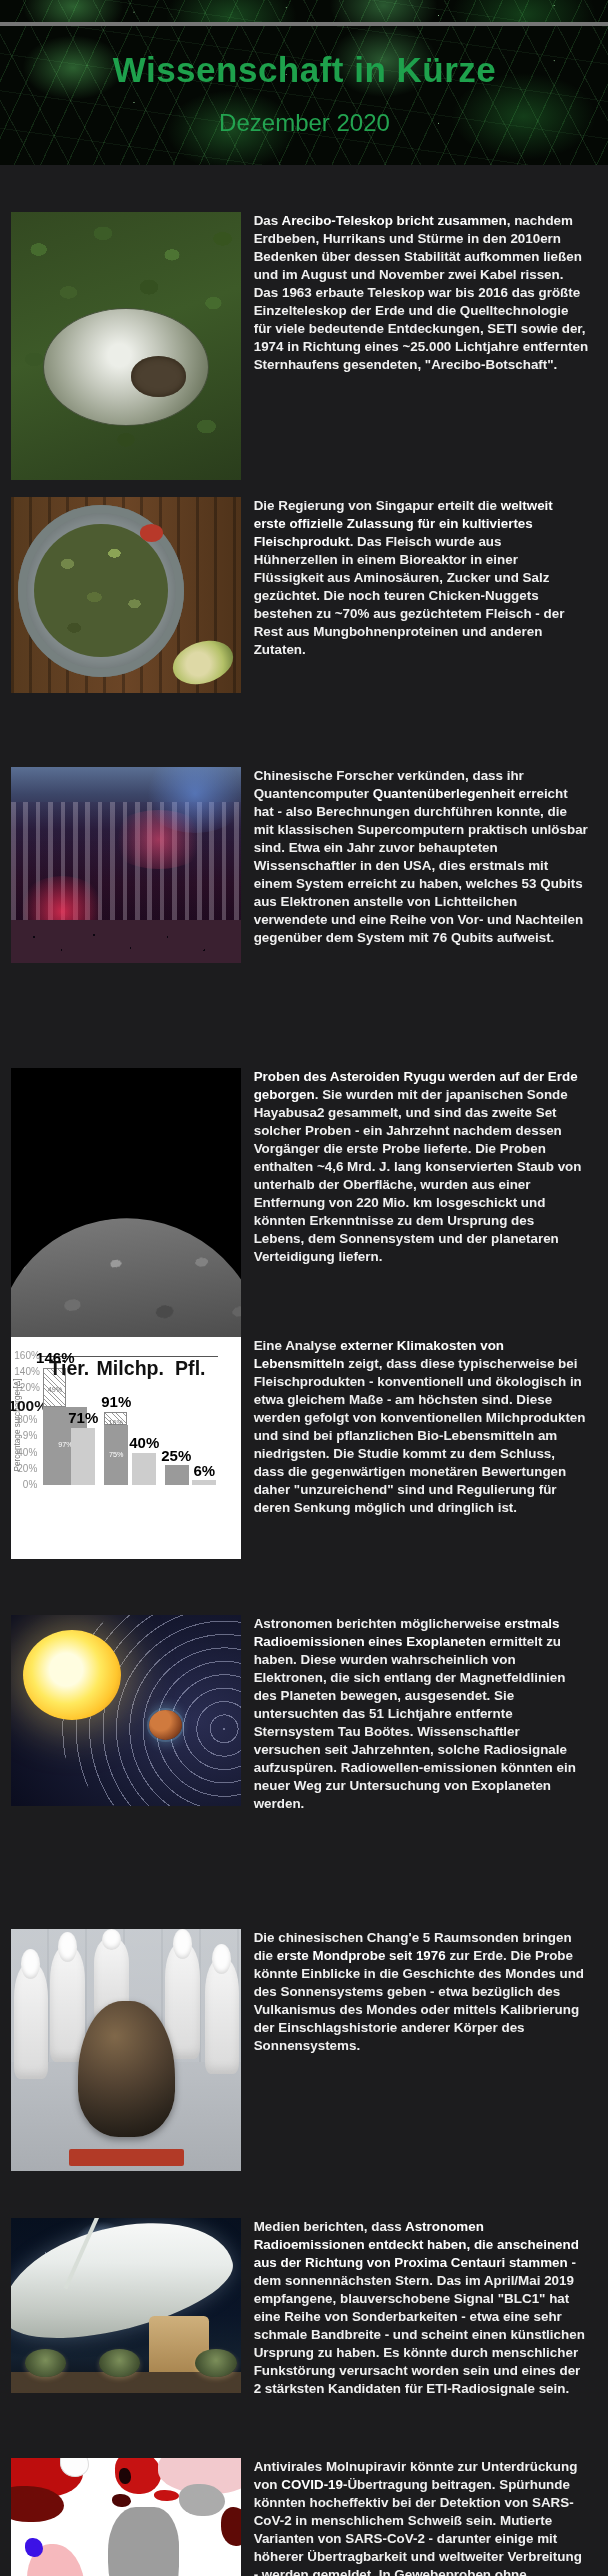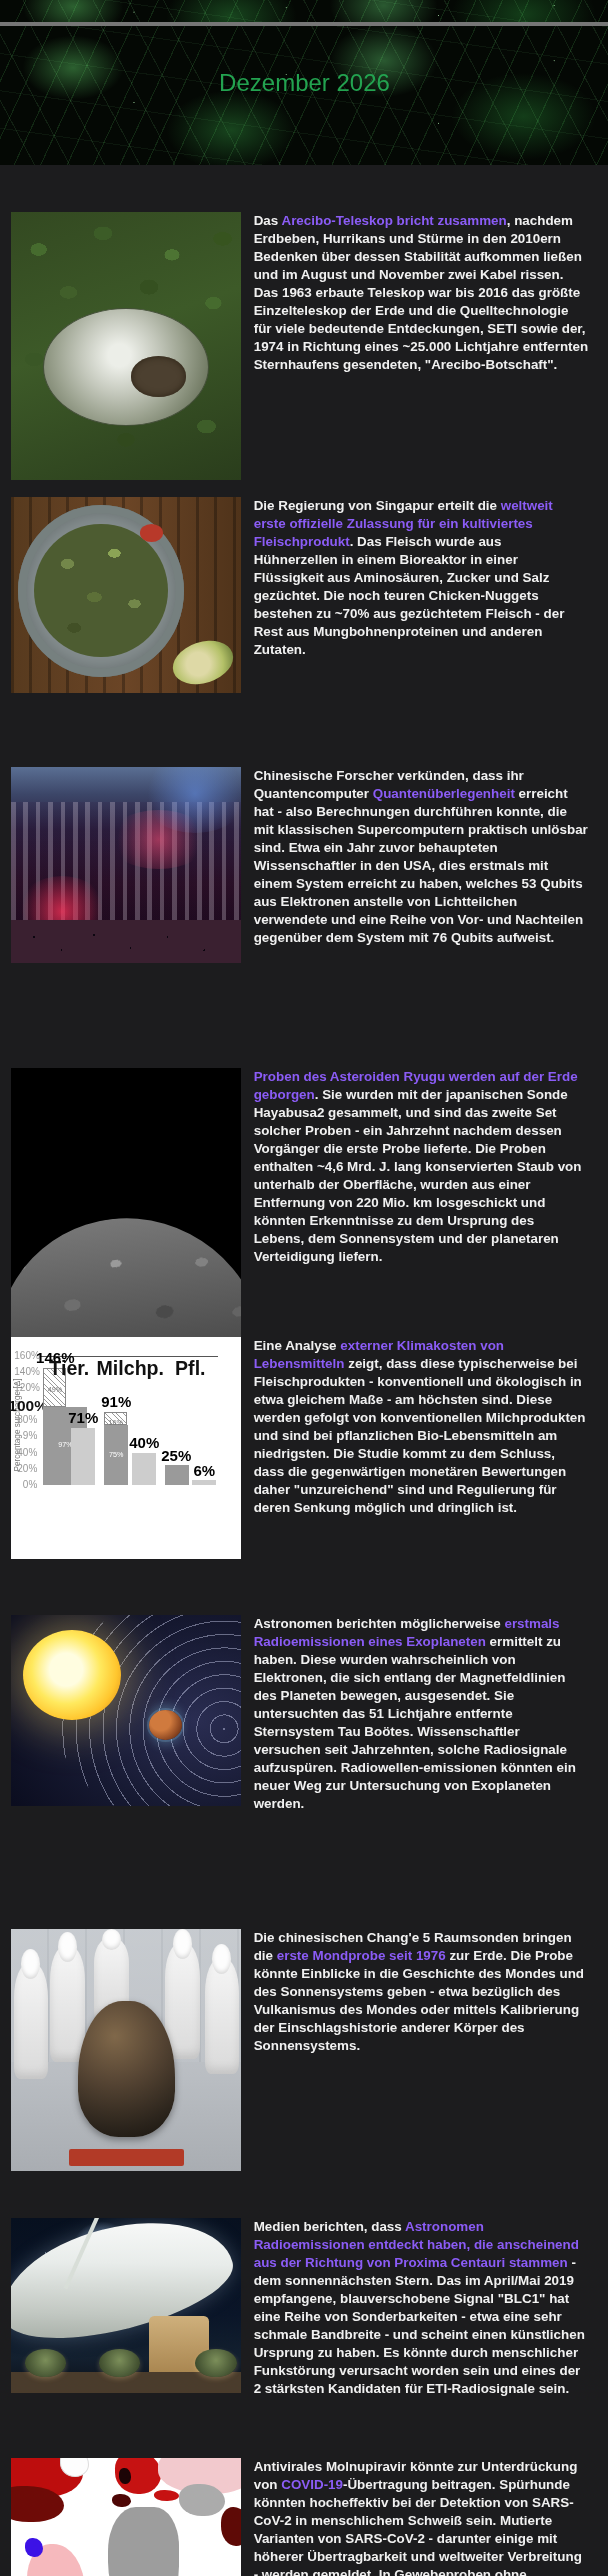--- a/index.html
+++ b/index.html
@@ -30,21 +30,21 @@
   .hero { height:139px; text-align:center; padding-top:24px; }
   .hero h1 { font-size:35px; font-weight:bold; color:#1ea14c; letter-spacing:0.5px; }
   .hero .subtitle { margin-top:19.6px; font-size:24px; font-weight:400; color:#23a350; }
 
   
   #sections { padding-top:47px; }
   .section { display:flex; gap:12.4px; padding:0 20.6px 0 11.3px; overflow:hidden; }
   .media { width:230px; min-width:230px; position:relative; overflow:hidden; background:#000; }
   .body { flex:1; }
   .para { font-size:13.4px; line-height:18px; font-weight:bold; color:#f1f1f1; }
-  .para .g, .bullets .g { color:#8b5cf6; }
+  .para .g, .bullets .g { color:#ffffff; }
 
   .sec-arecibo{height:285px} .sec-cultured-meat{height:270px} .sec-quantum-supremacy{height:301px}
   .sec-ryugu-samples{height:269px} .sec-climate-costs{height:278px} .sec-exoplanet-radio{height:314px}
   .sec-change5-moon{height:289px} .sec-proxima-signal{height:240px} .sec-covid-updates{height:219px}
 
   
   .media > div { position:absolute; }
 
   .m-arecibo { height:268px;
     background-color:#2a3b1e;
@@ -207,21 +207,22 @@
   .m-covidmap .ind { right:-4%; top:23%; width:13%; height:18%; background:#5e0a06; }
   .m-covidmap .tur { left:62%; top:15%; width:11%; height:5%; background:#c61212; }
 </style>
 </head>
 <body>
 
 <div class="page">
   <div class="strip top tex"></div>
   <div class="divider"></div>
   <header class="hero tex">
-    <div class="subtitle">Dezember 2026</div>
+    <h1>Wissenschaft in Kürze</h1>
+    <div class="subtitle">Dezember 2020</div>
   </header>
 
   <main id="sections">
       <section class="section sec-arecibo">
         <div class="media m-arecibo">
           <div class="dish"></div>
           <div class="dish-hole"></div>
         </div>
         <div class="body">
           <p class="para"><span>Das </span><span class="g">Arecibo-Teleskop bricht zusammen</span><span>, nachdem Erdbeben, Hurrikans und Stürme in den 2010ern Bedenken über dessen Stabilität aufkommen ließen und im August und November zwei Kabel rissen. Das 1963 erbaute Teleskop war bis 2016 das größte Einzelteleskop der Erde und die Quelltechnologie für viele bedeutende Entdeckungen, SETI sowie der, 1974 in Richtung eines ~25.000 Lichtjahre entfernten Sternhaufens gesendeten, "Arecibo-Botschaft".</span></p>

